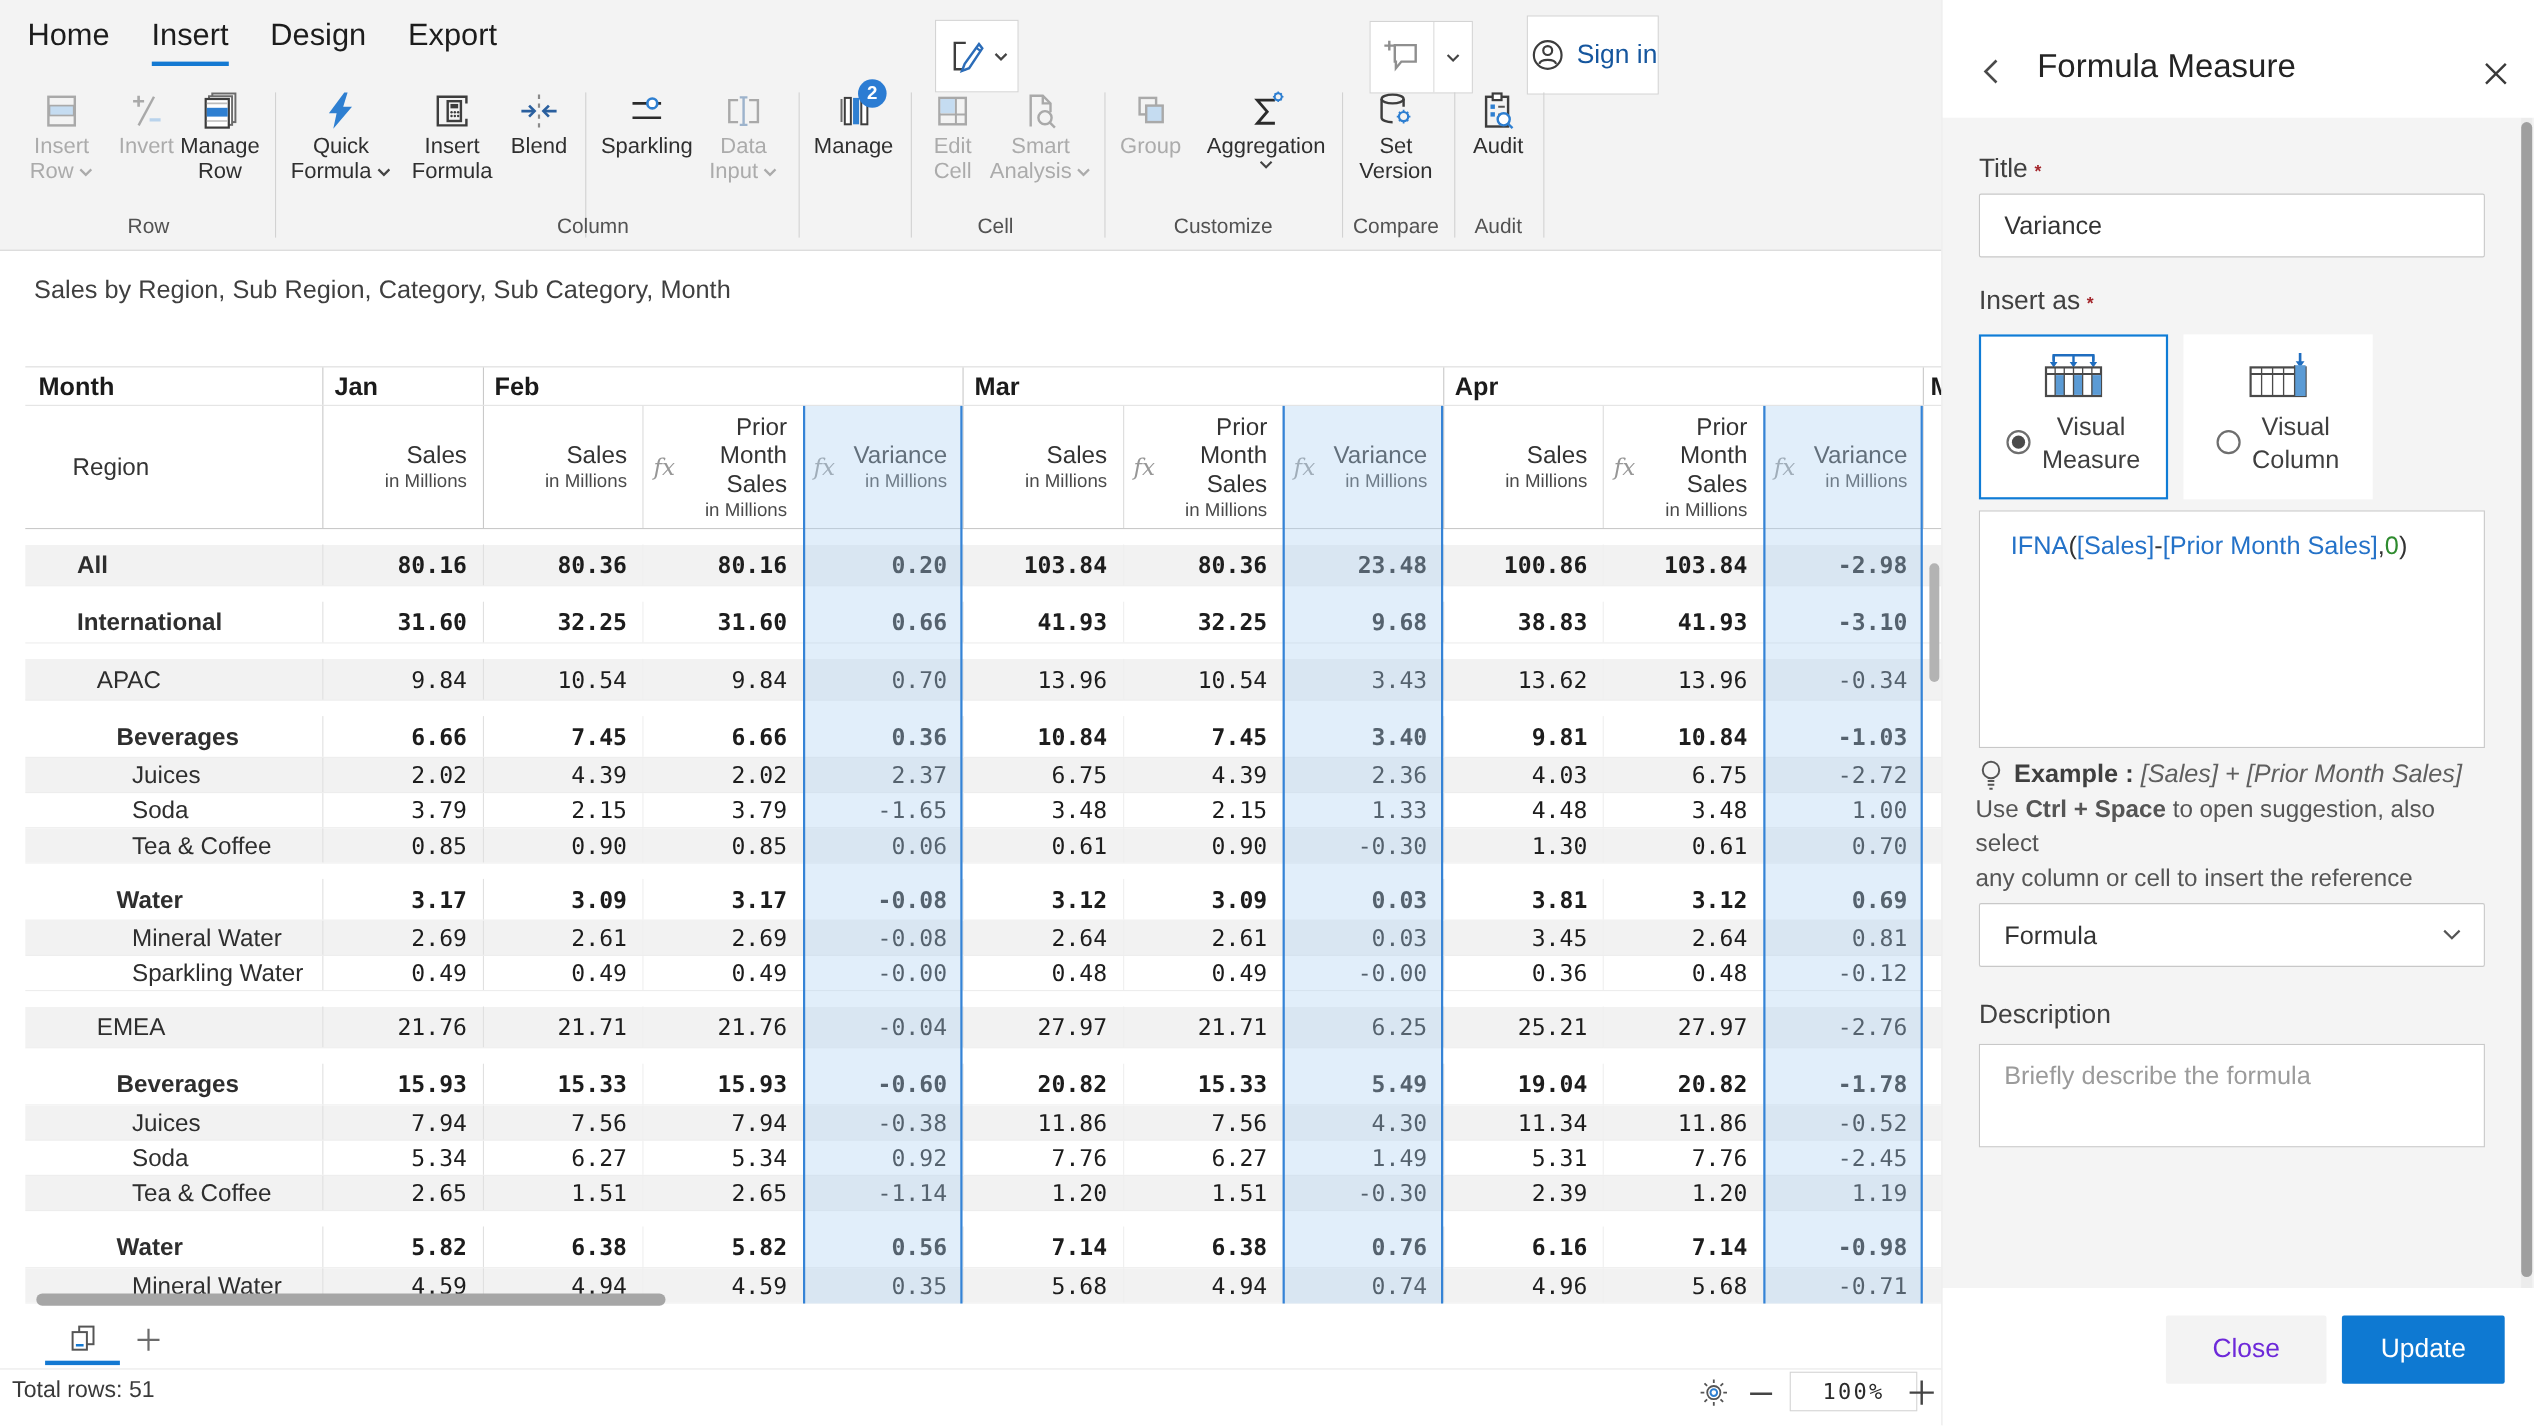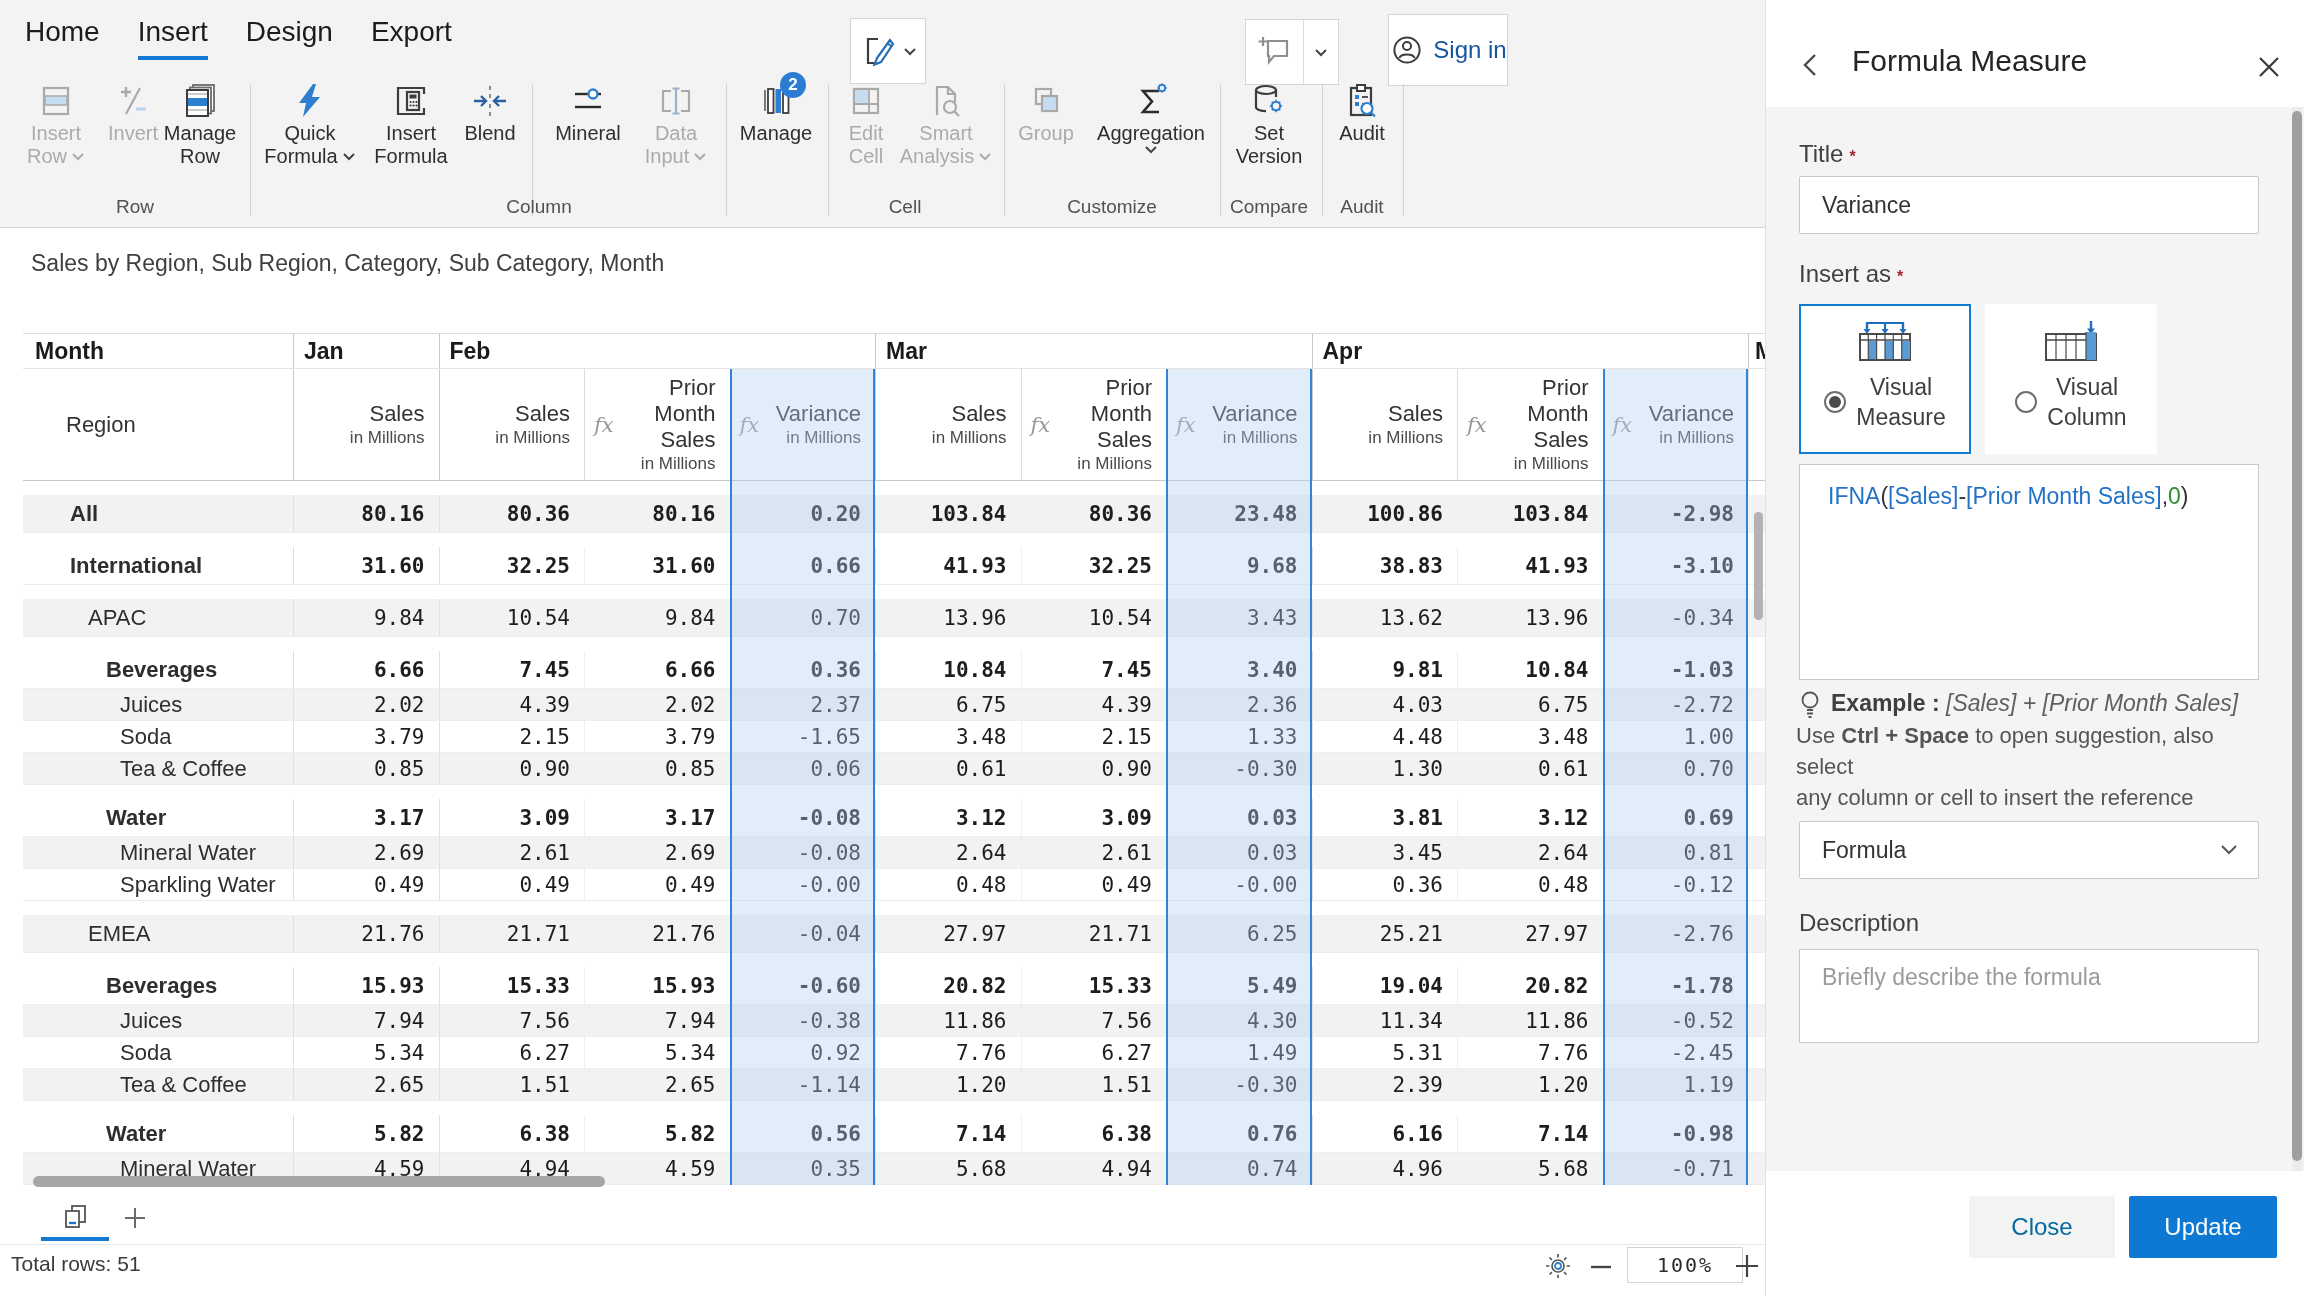--- a/index.html
+++ b/index.html
@@ -119,21 +119,21 @@
   .selchev { position:absolute; right:20px; top:22px; width:18px; height:12px; }
   .pta { margin-top:12px; width:460px; height:94px; background:#fff; border:1px solid #c8c8c8;
          font-size:23px; padding:14px 0 0 22px; resize:none; outline:none; color:#333;
          font-family:"Liberation Sans",sans-serif; }
   .pta::placeholder { color:#9b9b9b; }
   .pscroll-track { position:absolute; right:3px; top:0; width:10px; height:1064px; background:#ececec; }
   .pscroll-thumb { position:absolute; right:3px; top:4px; width:10px; height:1050px; background:#9f9f9f; border-radius:5px; }
   .pfoot { position:absolute; left:0; top:1171px; width:539px; height:125px; background:#fff; }
   .btn { position:absolute; top:25px; height:62px; border:none; font-size:24px; cursor:pointer;
          font-family:"Liberation Sans",sans-serif; border-radius:2px; }
-  .btn-close { left:203px; width:146px; background:#f3f3f3; color:#0369a1; }
+  .btn-close { left:203px; width:146px; background:#f3f3f3; color:#6d28d9; }
   .btn-update { left:363px; width:148px; background:#0e79d2; color:#fff; }
 
   svg { display:block; }
   .s-dark  { stroke:#3d3d3d; fill:none; stroke-width:2.2; }
   .s-gray  { stroke:#a9a9a9; fill:none; stroke-width:2.2; }
   .f-blue  { fill:#2e7fd1; }
   .f-pale  { fill:#c5dcf1; }
 </style>
 </head>
 <body>
@@ -275,21 +275,21 @@
   </div>
   <div class="rdiv" style="left:532px"></div>
   <div class="rbtn" style="left:540px">
     <span class="ricon">
       <svg width="40" height="40" viewBox="0 0 40 40">
         <path d="M7 13h26" stroke="#2b2b2b" stroke-width="2.4"></path>
         <circle cx="25" cy="13" r="4.5" fill="#fff" stroke="#2e7fd1" stroke-width="2.4"></circle>
         <path d="M7 26h26" stroke="#2b2b2b" stroke-width="2.4"></path>
       </svg>
     </span>
-    <span class="rl1">Mineral</span>
+    <span class="rl1">Sparkling</span>
   </div>
   <div class="rbtn disabled" style="left:628px">
     <span class="ricon">
       <svg width="40" height="40" viewBox="0 0 40 40">
         <path class="s-gray" d="M15 10H7v20h8M25 10h8v20h-8"></path>
         <path d="M16.5 7.5h7M16.5 32.5h7M20 7.5v25" stroke="#9db3cc" stroke-width="2.2"></path>
       </svg>
     </span>
     <span class="rl1">Data</span>
     <span class="rl2">

